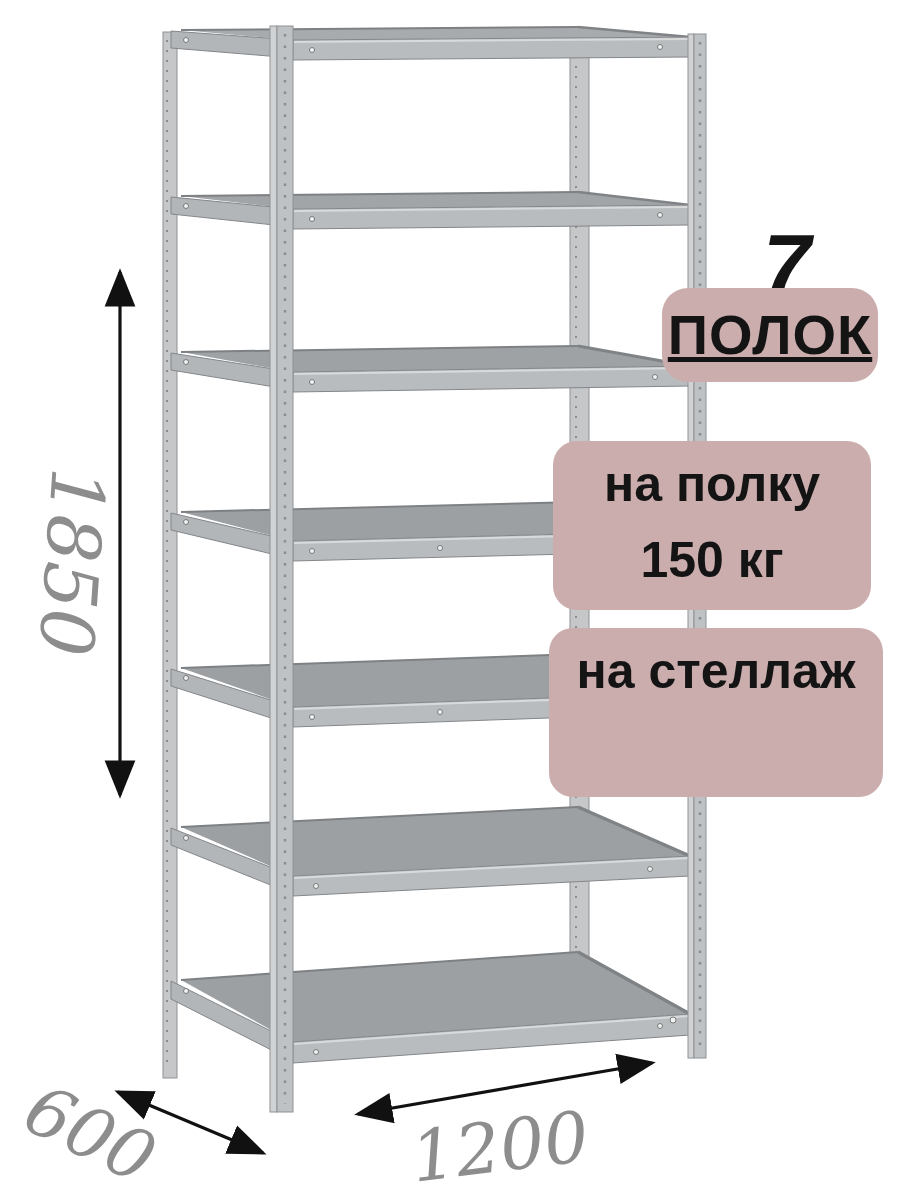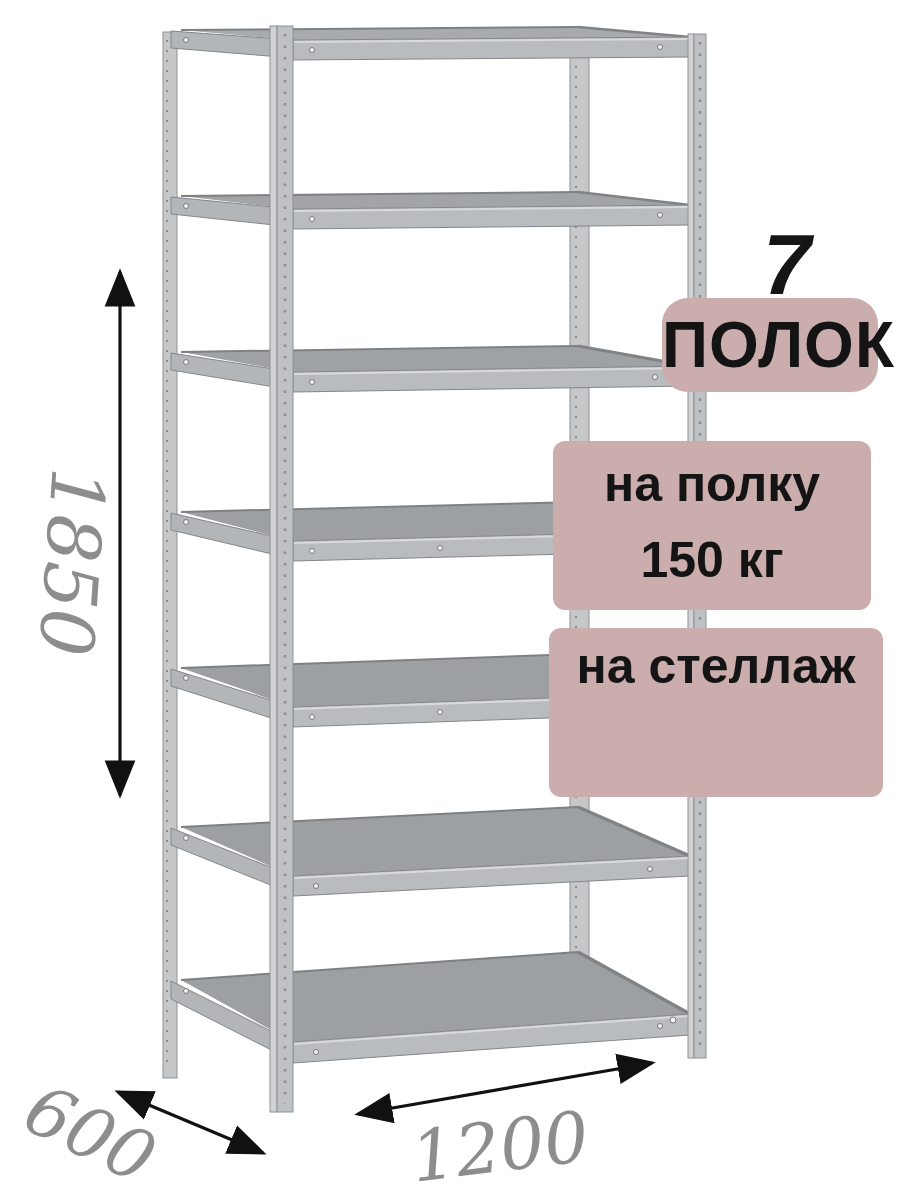--- a/index.html
+++ b/index.html
@@ -8,29 +8,29 @@
     overflow:hidden;margin:0 auto;
     font-family:"Liberation Sans",sans-serif;
   }
   .stage svg{position:absolute;left:0;top:0;}
 
   
   .badge{
     position:absolute;
     background:var(--badge-bg,#cbadad);
     color:var(--badge-text,#141414);
-    border-radius:12px;
+    border-radius:24px;
     text-align:center;
     font-weight:bold;
     z-index:3;
   }
-  .badge-small{left:662px;top:298px;width:216px;height:94px;border-radius:26px;
-    font-size:64px;line-height:94px;letter-spacing:1px;}
+  .badge-small{left:662px;top:288px;width:216px;height:94px;border-radius:26px;
+    font-size:56px;line-height:94px;letter-spacing:1px;text-decoration:underline;}
   .badge-mid{left:553px;top:441px;width:318px;height:169px;padding-top:5px;box-sizing:border-box;}
-  .badge-low{left:549px;top:628px;width:334px;height:169px;box-sizing:border-box;}
+  .badge-low{left:549px;top:628px;width:334px;height:169px;padding-top:5px;box-sizing:border-box;}
   .badge .ln{display:block;font-size:50px;line-height:76px;}
   .big-seven{
     position:absolute;left:742px;top:218px;width:90px;height:92px;
     font-size:86px;line-height:92px;font-weight:800;font-style:italic;
     color:#151515;text-align:center;z-index:3;
   }
 
   
   .dim{
     position:absolute;z-index:2;

